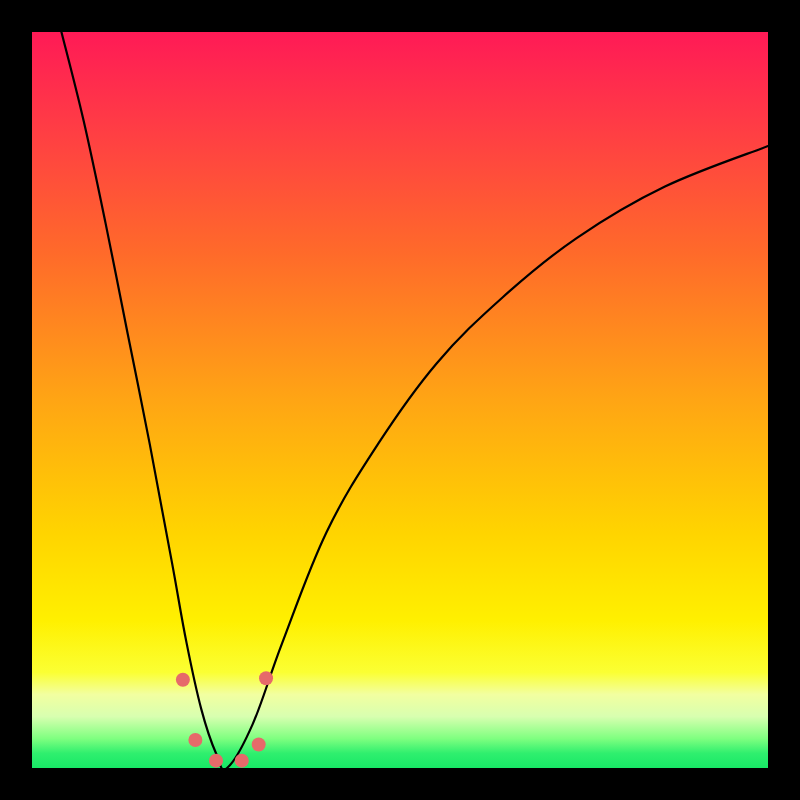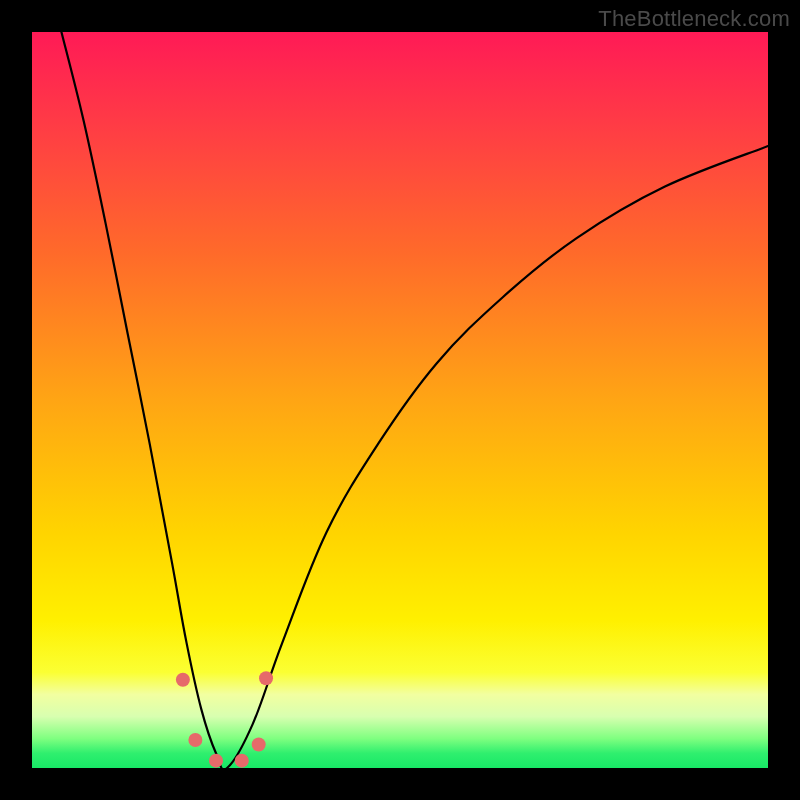--- a/index.html
+++ b/index.html
@@ -57,14 +57,13 @@
     <g>
         <circle cx="150.88" cy="647.68" r="7" fill="#e66a6a"></circle>
         <circle cx="163.39" cy="708.03" r="7" fill="#e66a6a"></circle>
         <circle cx="184.00" cy="728.64" r="7" fill="#e66a6a"></circle>
         <circle cx="209.76" cy="728.64" r="7" fill="#e66a6a"></circle>
         <circle cx="226.69" cy="712.45" r="7" fill="#e66a6a"></circle>
         <circle cx="234.05" cy="646.21" r="7" fill="#e66a6a"></circle>
       </g>
   </svg>
 
-  <div class="watermark">TheBottleneck.com</div>
 </div>
 
 </body></html>

